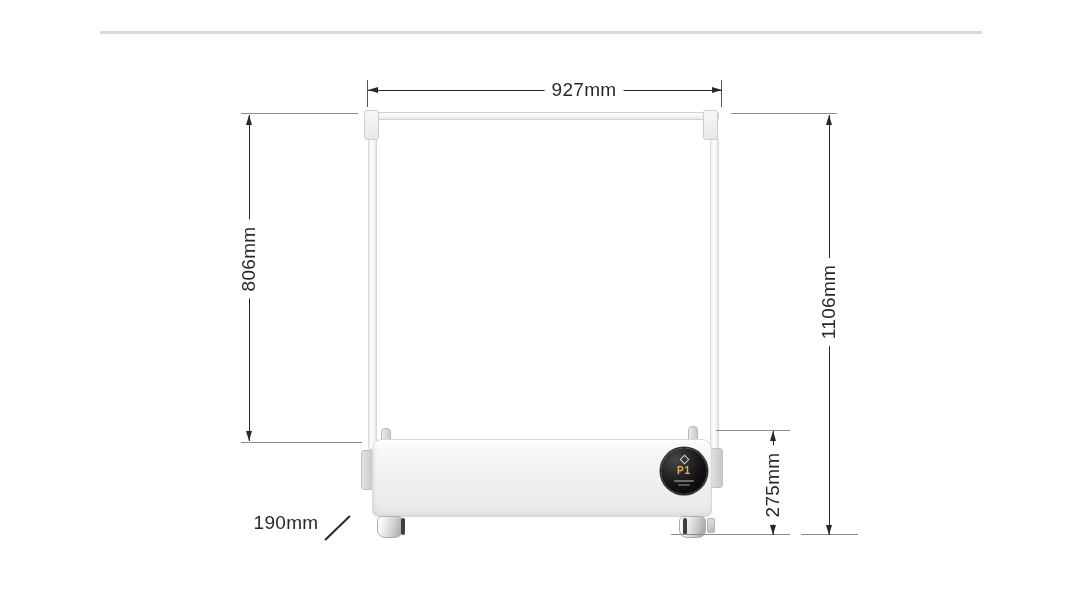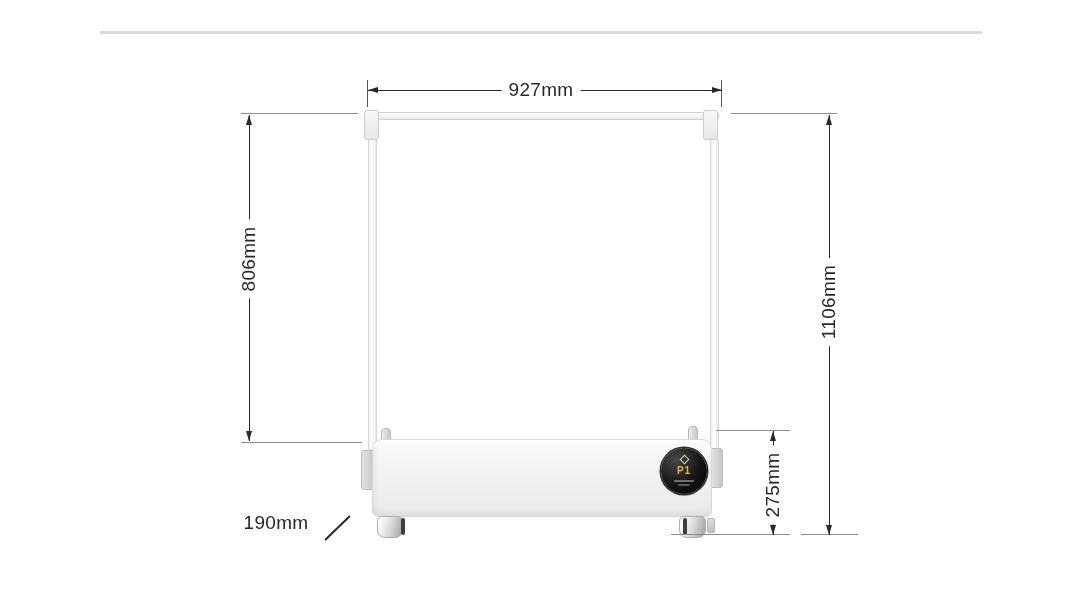--- a/index.html
+++ b/index.html
@@ -126,20 +126,20 @@
 
   <div class="arr left" style="left:368px; top:87px;"></div>
   <div class="arr right" style="left:712px; top:87px;"></div>
   <div class="arr up" style="left:246px; top:115px;"></div>
   <div class="arr down" style="left:246px; top:431px;"></div>
   <div class="arr up" style="left:826px; top:115px;"></div>
   <div class="arr down" style="left:826px; top:525px;"></div>
   <div class="arr up" style="left:770px; top:431px;"></div>
   <div class="arr down" style="left:770px; top:525px;"></div>
 
-  <div class="dim-label" style="left:541px; top:90px;">927mm</div>
+  <div class="dim-label" style="left:584px; top:90px;">927mm</div>
   <div class="dim-label v" style="left:249px; top:259px;">806mm</div>
   <div class="dim-label v" style="left:829px; top:302px;">1106mm</div>
   <div class="dim-label v" style="left:773px; top:485px;">275mm</div>
-  <div class="dim-label" style="left:276px; top:523px;">190mm</div>
+  <div class="dim-label" style="left:286px; top:523px;">190mm</div>
   <div class="slash"></div>
 
 </div>
 
 </body></html>

